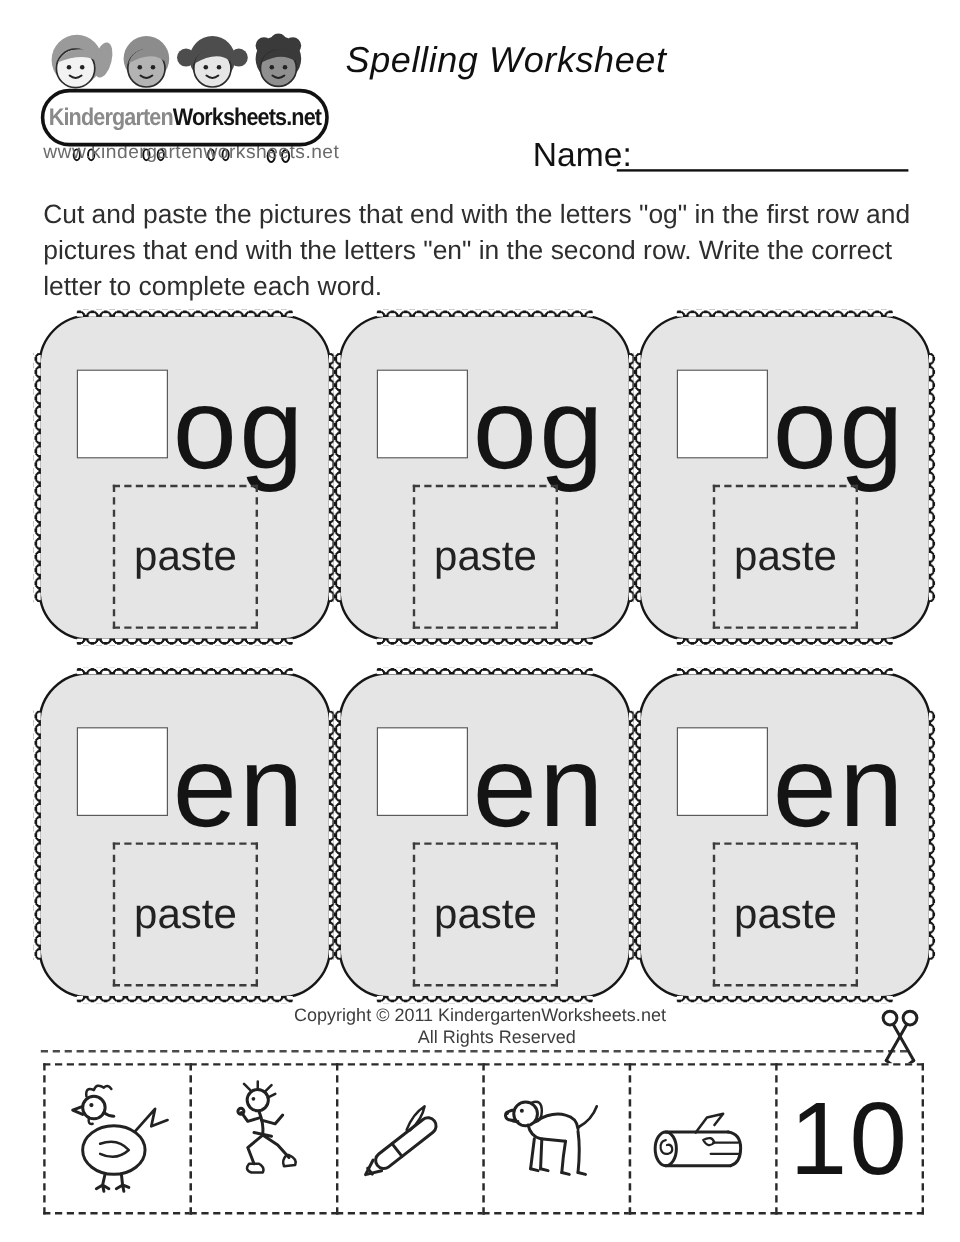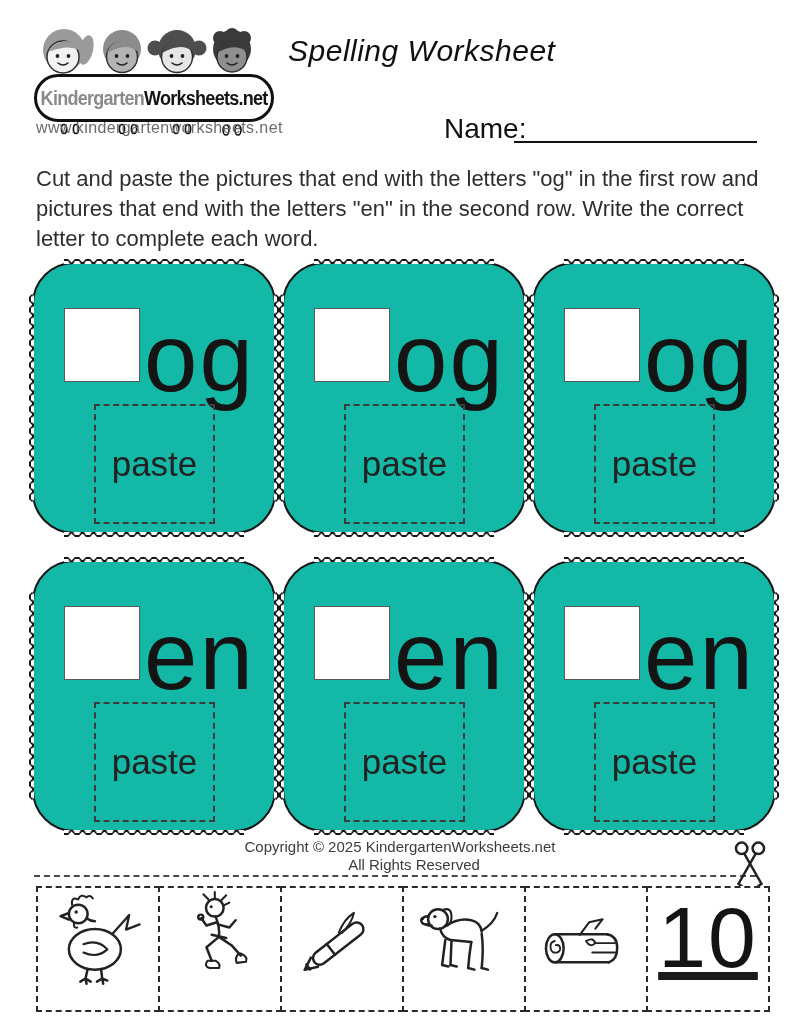--- a/index.html
+++ b/index.html
@@ -32,21 +32,21 @@
     font-size:22px; line-height:30px; color:#2e2e2e;
   }
 
   
   .cards {
     position:absolute; left:32px; top:262px;
     display:grid; grid-template-columns:repeat(3,244px); grid-template-rows:272px 272px;
     column-gap:6px; row-gap:26px;
   }
   .card {
-    position:relative; background:#14b8a6;
+    position:relative; background:#e5e5e5;
     border:2.2px solid #161616; border-radius:42px;
   }
   .sc { position:absolute; pointer-events:none; }
   .sc.t { top:-6px; left:30px; right:30px; height:6px;
     background:radial-gradient(circle 5.4px at 50% 100%, #fff 3.3px, #161616 3.4px 5.1px, transparent 5.2px);
     background-size:11px 6px; background-repeat:repeat-x; background-position:center bottom; }
   .sc.b { bottom:-6px; left:30px; right:30px; height:6px;
     background:radial-gradient(circle 5.4px at 50% 0%, #fff 3.3px, #161616 3.4px 5.1px, transparent 5.2px);
     background-size:11px 6px; background-repeat:repeat-x; background-position:center top; }
   .sc.l { left:-6px; top:30px; bottom:30px; width:6px;
@@ -69,21 +69,21 @@
   .copyright { position:absolute; left:0; top:838px; width:800px; text-align:center; color:#3d3d3d; }
   .copyright .l1 { font-size:15px; }
   .copyright .l2 { font-size:15px; margin-top:1px;padding-left:28px; }
 
   .cut-line { position:absolute; left:34px; top:875px; width:722px; height:0; border-top:2px dashed #4a4a4a; }
   .scissors { position:absolute; left:728px; top:840px; width:44px; height:50px; }
 
   .strip { position:absolute; left:36px; top:886px; display:flex; }
   .strip-cell {
     width:124px; height:126px; border:2px dashed #2a2a2a; background:#fff;
-    display:flex; justify-content:center;text-decoration:underline;
+    display:flex; align-items:center; justify-content:center;
   }
   .strip-cell + .strip-cell { margin-left:-2px; }
   .ten { font-size:86px; font-weight:400; color:#141414; letter-spacing:2px; }
 
   svg.draw { stroke:#222; stroke-width:2.4; fill:none; stroke-linecap:round; stroke-linejoin:round; }
 </style>
 </head>
 <body>
 
 <div class="page">
@@ -227,21 +227,21 @@
         <i class="sc r"></i>
       <div class="write-box"></div>
       <div class="ending">en</div>
       <div class="paste-box">
           <span>paste</span>
         </div>
     </div>
   </div>
 
   <div class="copyright">
-    <div class="l1">Copyright © 2025 KindergartenWorksheets.net</div>
+    <div class="l1">Copyright © 2011 KindergartenWorksheets.net</div>
     <div class="l2">All Rights Reserved</div>
   </div>
 
   <div class="cut-line"></div>
   <svg class="scissors draw" viewBox="0 0 36 48">
     <circle cx="10" cy="8" r="5.5"></circle>
     <circle cx="26" cy="8" r="5.5"></circle>
     <path d="M12.5,13 L29,42"></path>
     <path d="M23.5,13 L7,42"></path>
     <path d="M29,42 l-4,3"></path>

